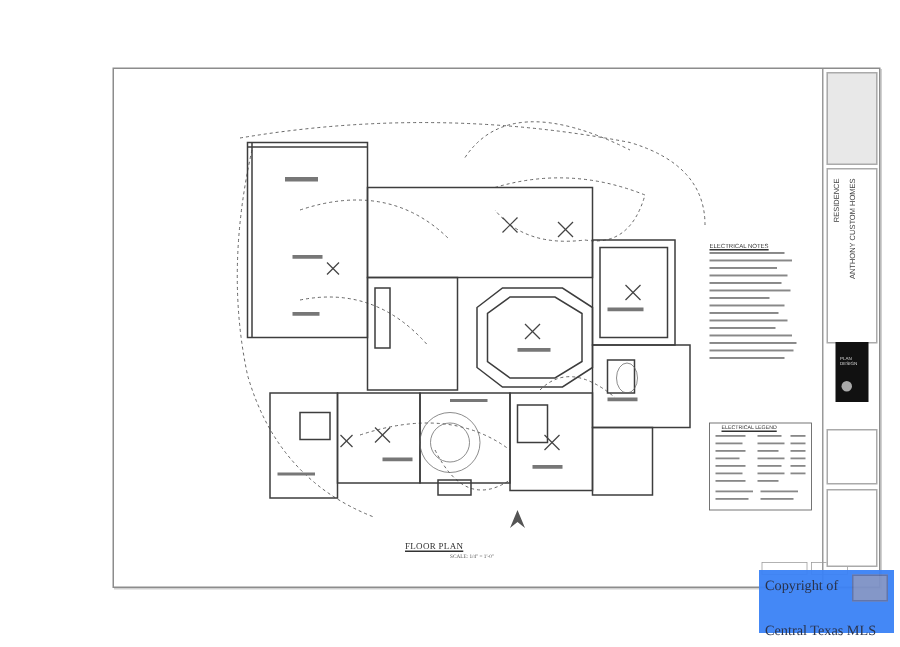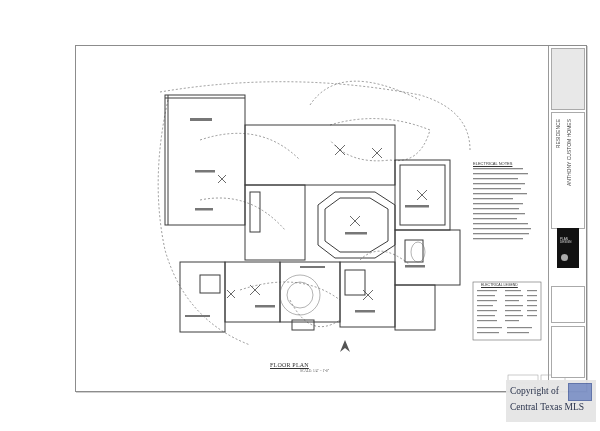--- a/index.html
+++ b/index.html
@@ -8,21 +8,21 @@
   svg.plan{position:absolute;left:0;top:0;}
   .titleblock{position:absolute;left:548px;top:46px;width:36px;height:343px;border-left:1px solid #999;}
   .tb-cell{position:absolute;left:2px;width:32px;border:1px solid #aaa;background:#fff;}
   .tb-vert{position:absolute;writing-mode:vertical-rl;transform:rotate(180deg);font-size:5px;color:#444;white-space:nowrap;font-family:"Liberation Sans",sans-serif;}
   .logo-box{position:absolute;left:557px;top:228px;width:22px;height:40px;background:#111;}
   .logo-text{position:absolute;font-size:3px;color:#ddd;font-family:"Liberation Sans",sans-serif;line-height:3px;}
   .caption{position:absolute;left:270px;top:362px;font-size:6px;color:#333;text-decoration:underline;letter-spacing:0.2px;}
   .caption-scale{position:absolute;left:300px;top:369px;font-size:3.5px;color:#555;}
   .notes-title{position:absolute;left:473px;top:161px;font-size:4px;color:#333;text-decoration:underline;font-family:"Liberation Sans",sans-serif;}
   .legend-title{position:absolute;left:481px;top:283px;font-size:3.5px;color:#333;text-decoration:underline;font-family:"Liberation Sans",sans-serif;}
-  .watermark{position:absolute;left:506px;top:380px;width:90px;height:42px;background:#e5e5e5;opacity:0.95;}
+  .watermark{position:absolute;left:506px;top:380px;width:90px;height:42px;background:#3b82f6;opacity:0.95;}
   .wm-text{position:absolute;left:4px;font-size:9.5px;color:#202a44;font-family:"Liberation Serif",serif;white-space:nowrap;}
   .wm-logo{position:absolute;left:62px;top:3px;width:22px;height:16px;background:#7e92c6;border:1px solid #5a6ea6;}
 </style>
 </head>
 <body>
 
 <div class="sheet"></div>
 
 <svg class="plan" width="600" height="431" viewBox="0 0 600 431">
   <g fill="none" stroke="#555" stroke-width="0.6" stroke-dasharray="2,2">
@@ -172,15 +172,15 @@
   <div class="tb-cell" style="top:240px;height:35px;"></div>
   <div class="tb-cell" style="top:280px;height:50px;"></div>
 </div>
 <div class="logo-box">
   <div class="logo-text" style="left:3px;top:10px;">PLAN DESIGN</div>
   <div style="position:absolute;left:4px;top:26px;width:7px;height:7px;border-radius:50%;background:#aaa;"></div>
 </div>
 
 <div class="watermark">
   <div class="wm-text" style="top:6px;">Copyright of</div>
-  <div class="wm-text" style="top:22px;">Central Texas MLS</div>
+  <div class="wm-text" style="top:36px;">Central Texas MLS</div>
   <div class="wm-logo"></div>
 </div>
 
 </body></html>

